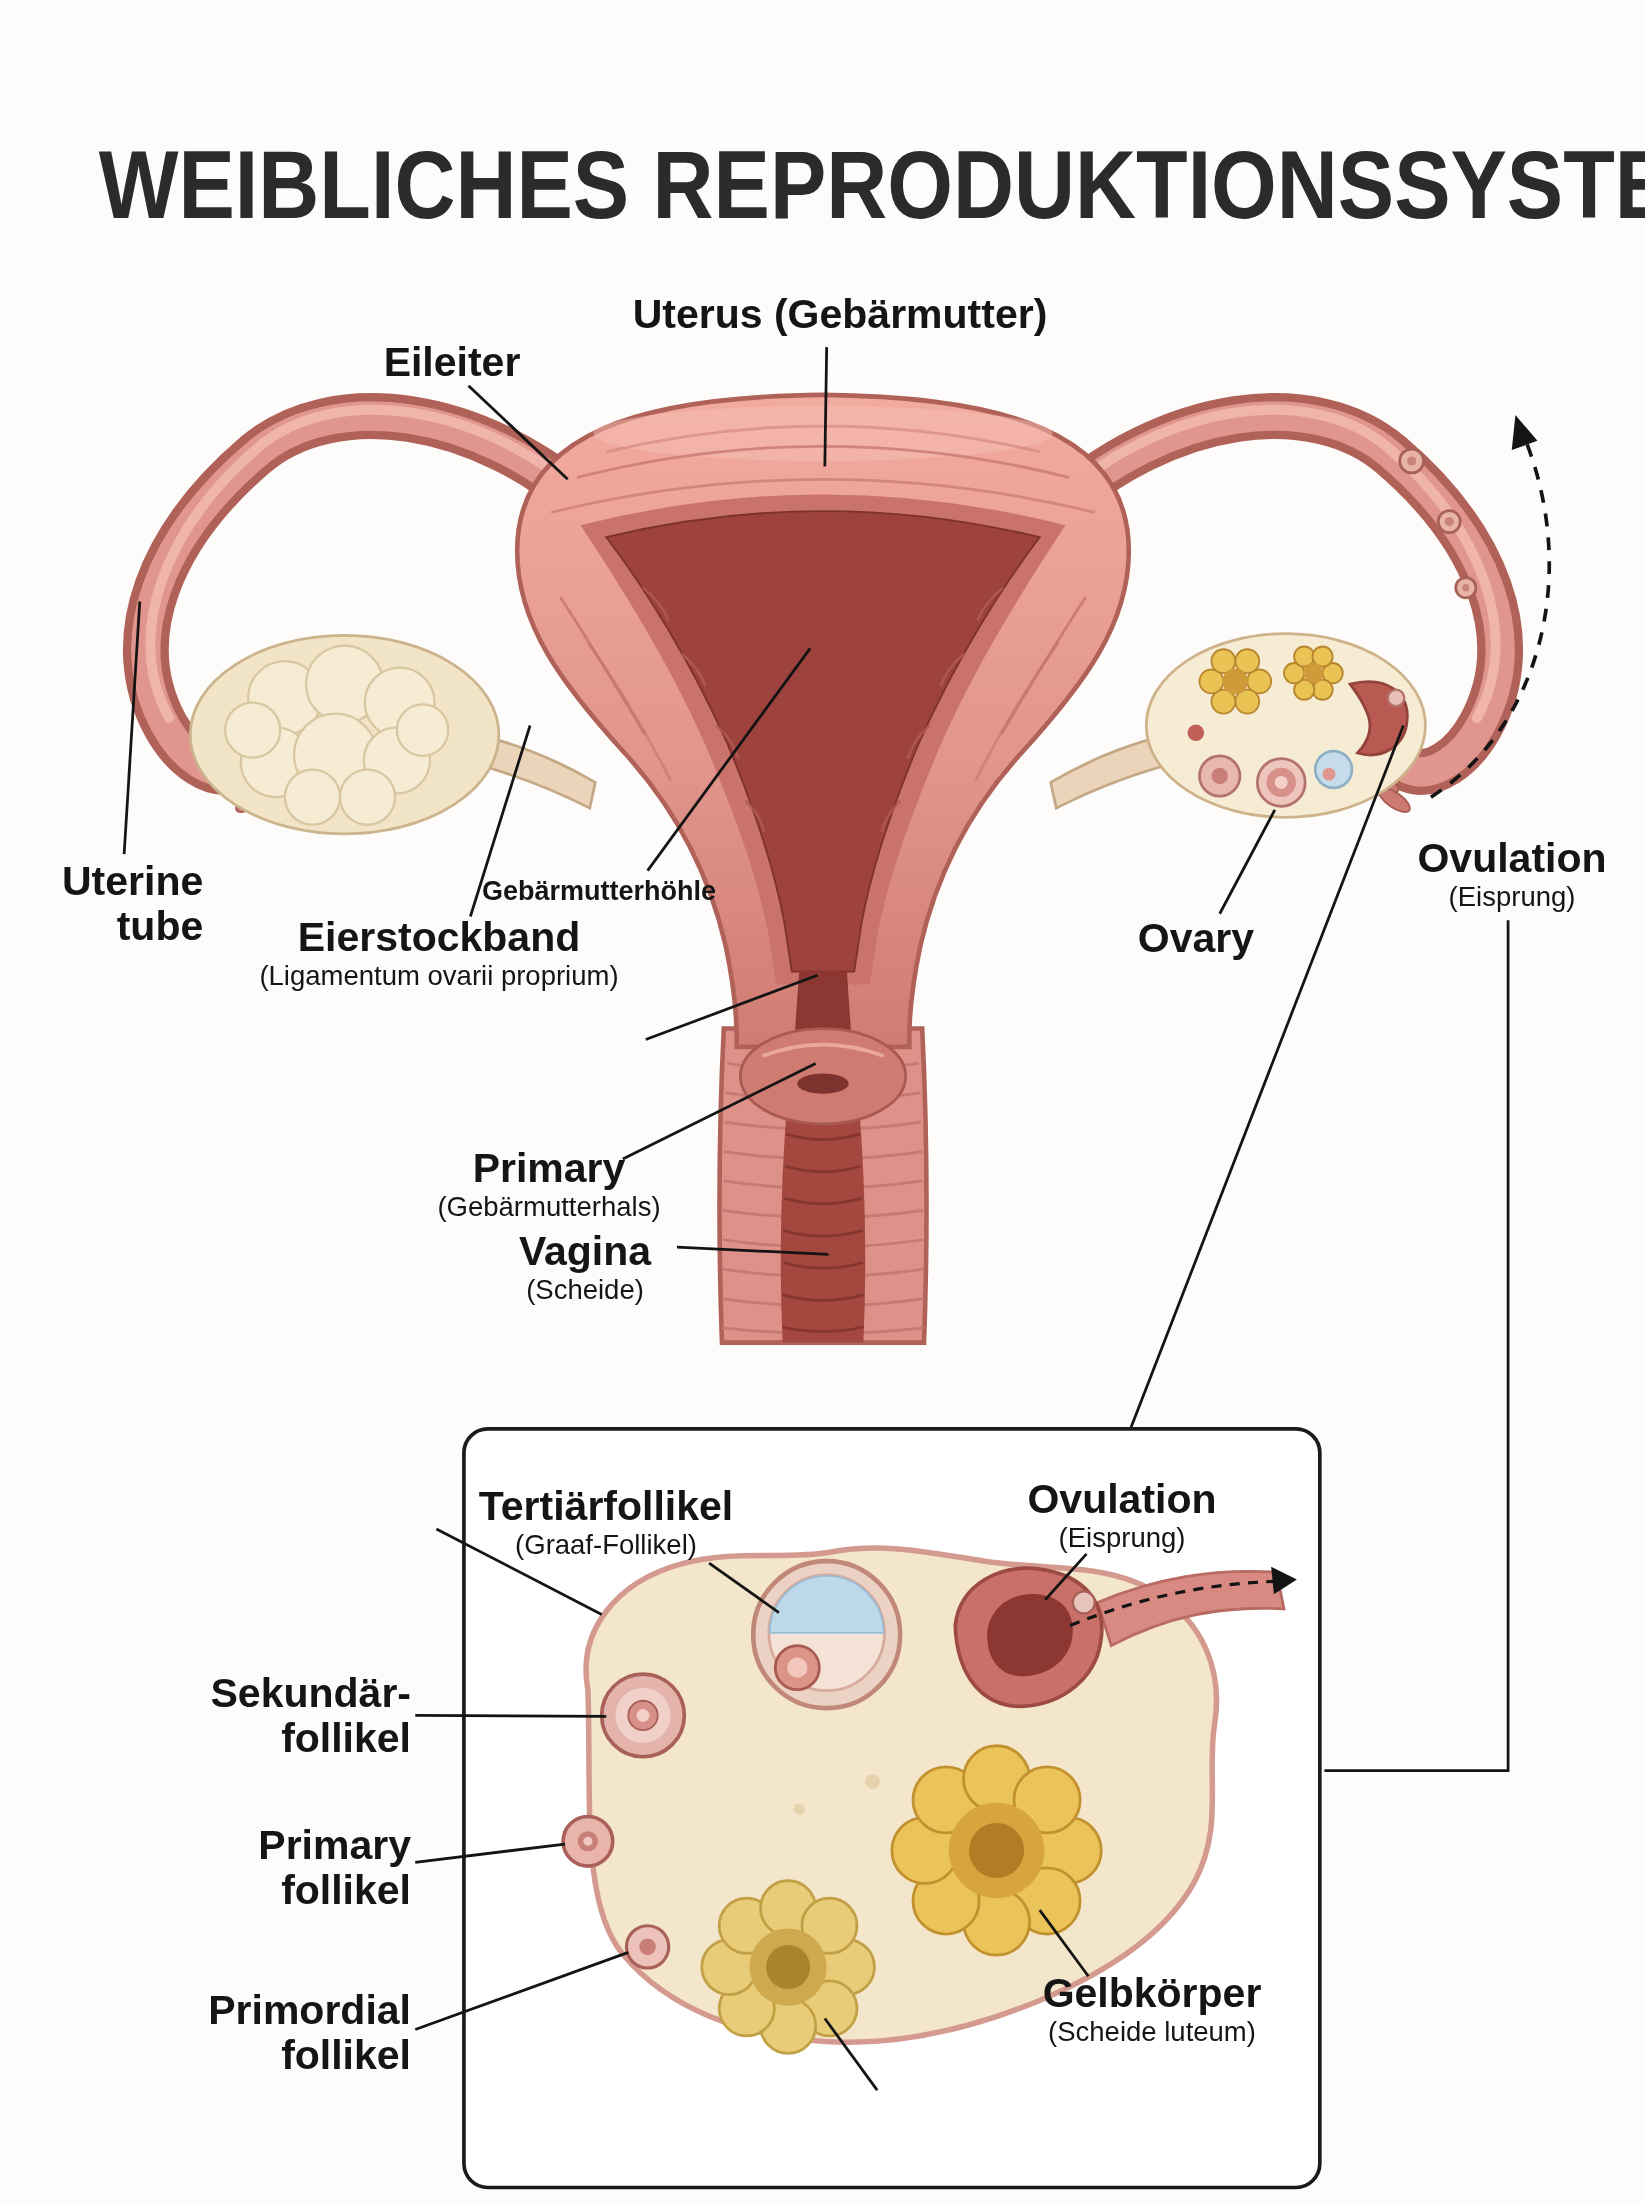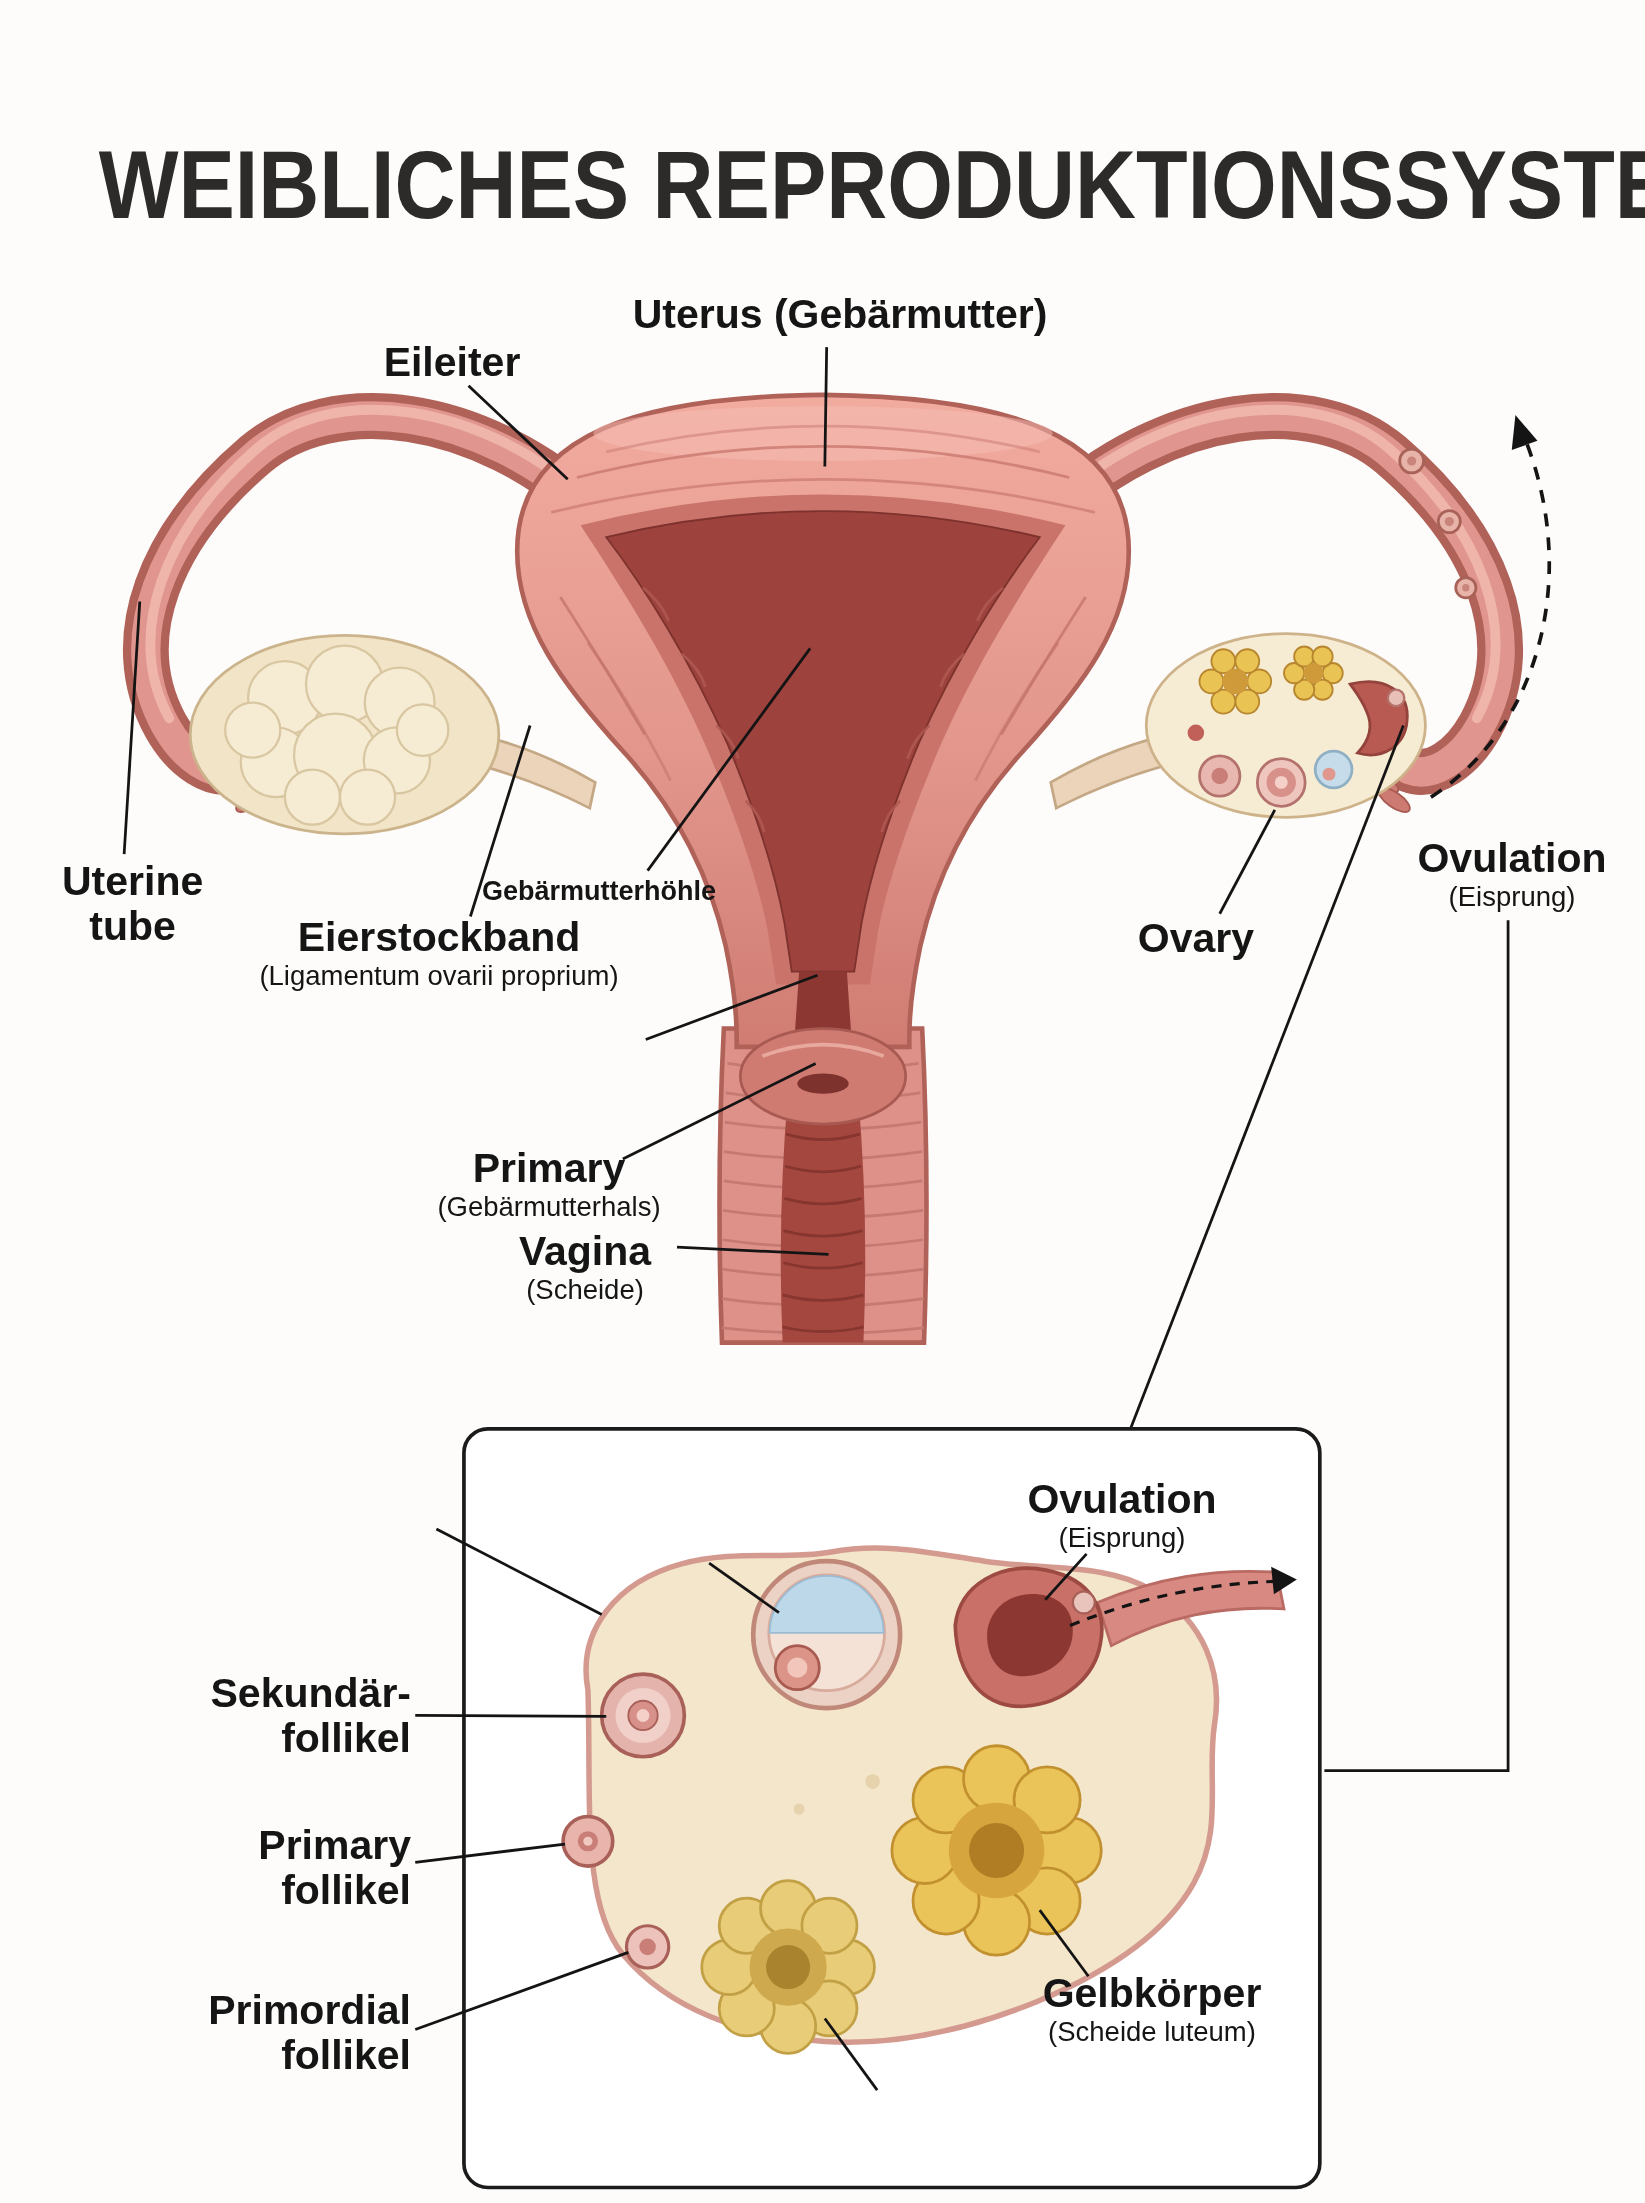--- a/index.html
+++ b/index.html
@@ -5,21 +5,21 @@
   html,body{margin:0;padding:0;background:#ffffff;}
   .page{position:relative;width:1646px;height:2204px;background:#fdfcfa;overflow:hidden;
         font-family:"Liberation Sans",sans-serif;color:#151515;}
   .art{position:absolute;left:0;top:0;}
   .title{position:absolute;top:66px;left:0;width:100%;text-align:center;
          font-size:96px;font-weight:900;letter-spacing:0px;color:#2d2a2a;
          transform:scaleX(0.88);transform-origin:center;white-space:nowrap;}
   .lbl{position:absolute;text-align:center;transform:translateX(-50%);white-space:nowrap;line-height:1.08;}
   .lbl .main{font-size:41px;font-weight:700;display:block;}
   .lbl .sub{font-size:27.5px;font-weight:400;display:block;margin-top:1.8px;}
-  .lbl-left{position:absolute;text-align:center;white-space:nowrap;line-height:1.1;}
+  .lbl-left{position:absolute;text-align:right;white-space:nowrap;line-height:1.1;}
   .lbl-left .main{font-size:41px;font-weight:700;display:block;}
   .lbl-right{position:absolute;text-align:right;white-space:nowrap;line-height:1.1;width:275px;}
   .lbl-right .main{font-size:41px;font-weight:700;display:block;}
   .lbl-right .sub{font-size:27.5px;font-weight:400;display:block;}
   .small .main{font-size:27px;font-weight:700;}
 </style>
 </head>
 <body>
 
 <div class="page">
@@ -326,20 +326,24 @@
   <div class="lbl" style="left:1196px;top:916px;">
     <span class="main">Ovary</span>
   </div>
 
   <div class="lbl" style="left:1512px;top:836px;">
     <span class="main">Ovulation</span>
     <span class="sub">(Eisprung)</span>
   </div>
 
 
+  <div class="lbl" style="left:606px;top:1484px;">
+    <span class="main">Tertiärfollikel</span>
+    <span class="sub">(Graaf-Follikel)</span>
+  </div>
 
   <div class="lbl" style="left:1122px;top:1477px;">
     <span class="main">Ovulation</span>
     <span class="sub">(Eisprung)</span>
   </div>
 
   <div class="lbl-right" style="left:136px;top:1671px;">
     <span class="main">Sekundär-</span>
     <span class="main">follikel</span>
   </div>

